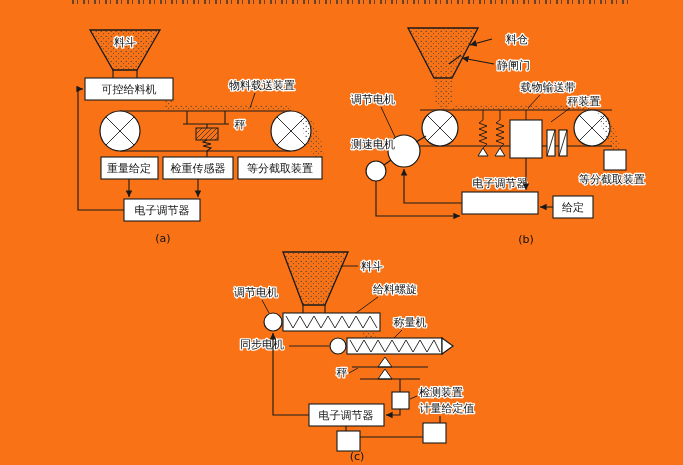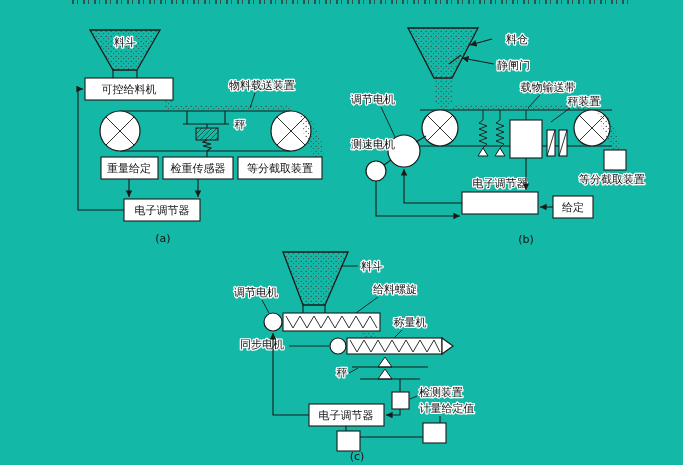--- a/index.html
+++ b/index.html
@@ -1,16 +1,16 @@
 <!DOCTYPE html>
 <html><head>
 <meta charset="utf-8">
 <style>
   html,body{margin:0;padding:0;background:#fff;}
-  .canvas{position:relative;width:683px;height:465px;background:#14b8a6;overflow:hidden;
+  .canvas{position:relative;width:683px;height:465px;background:#f97316;overflow:hidden;
           font-family:"DejaVu Sans",sans-serif;}
   .clipped-top{position:absolute;top:0;left:72px;width:560px;height:4px;opacity:.75;
     background:repeating-linear-gradient(90deg,#333 0 2px,transparent 2px 5px,#333 5px 6px,transparent 6px 11px);}
   svg{position:absolute;top:0;left:0;}
   .ln{stroke:#1a1a1a;stroke-width:1.1;fill:none;}
   .thin{stroke:#1a1a1a;stroke-width:.9;fill:none;}
   .arrow{stroke:#1a1a1a;stroke-width:1.1;fill:none;}
   .box{fill:#fff;stroke:#1a1a1a;stroke-width:1.1;}
   .shape{fill:#fff;stroke:#1a1a1a;stroke-width:1.2;}
   .hopper{fill:url(#dots);stroke:#1a1a1a;stroke-width:1.3;}

